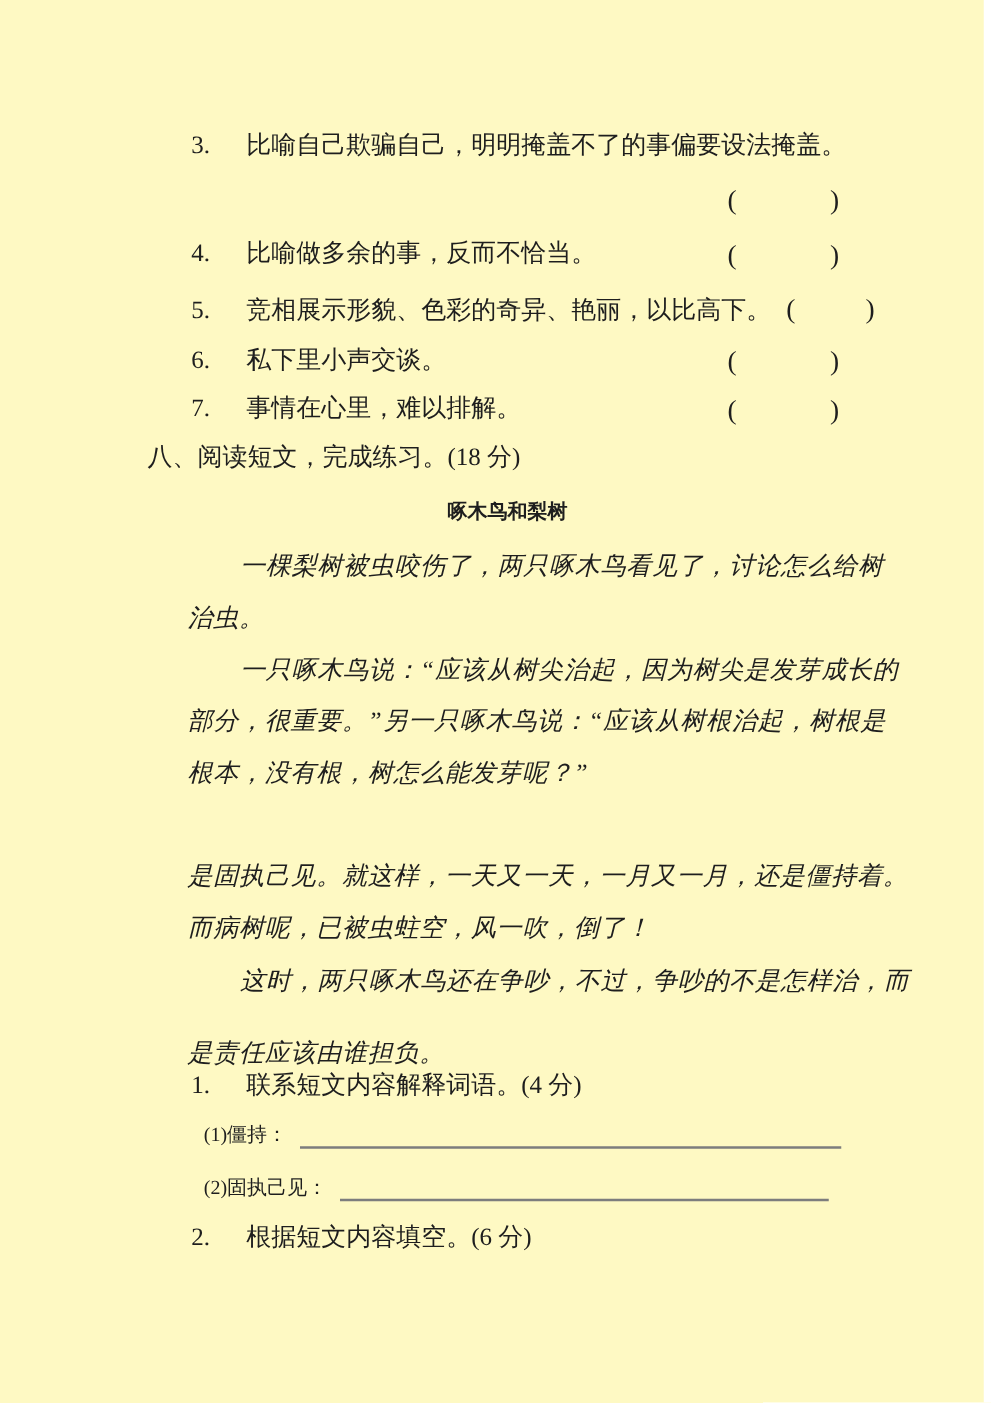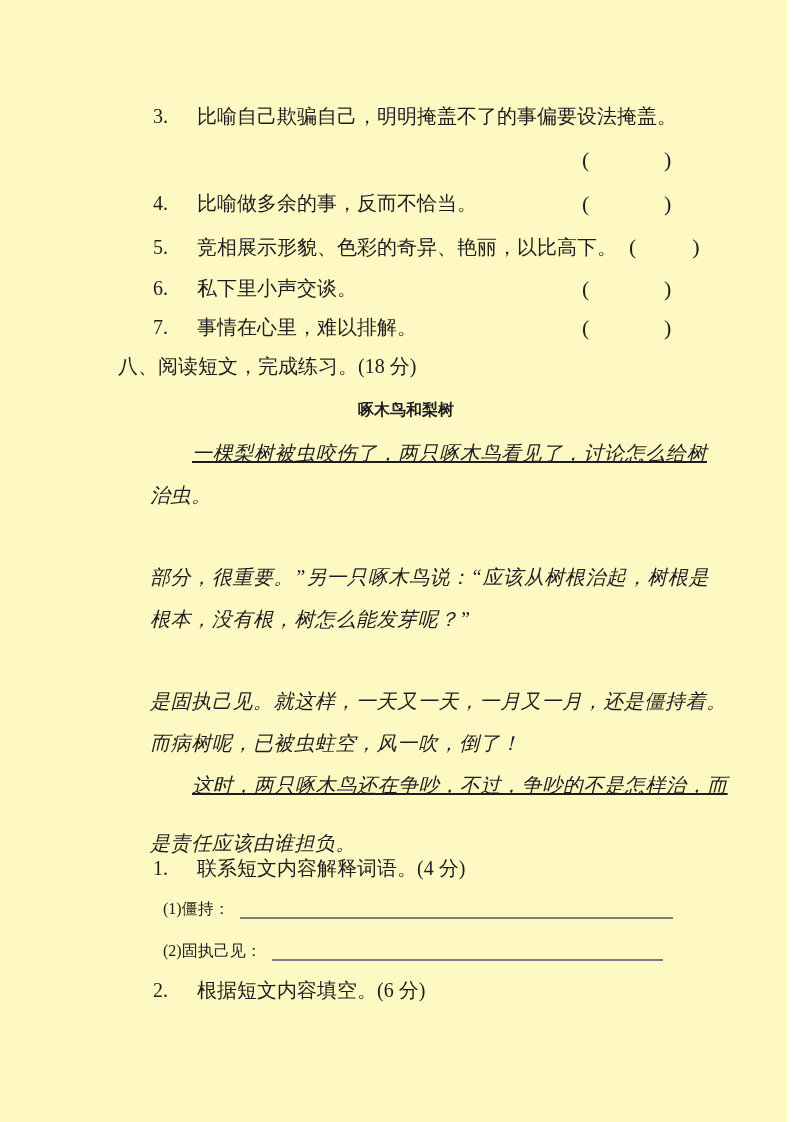--- a/index.html
+++ b/index.html
@@ -52,21 +52,21 @@
   }
   .story {
     position: absolute;
     white-space: nowrap;
     font-style: italic;
     font-size: 20px;
     letter-spacing: 0.6px;
     line-height: 27px;
     left: 150px;
   }
-  .story.indent { left: 192px; text-decoration: underline; }
+  .story.indent { left: 192px; }
   .blank-row {
     position: absolute;
     display: flex;
     font-size: 16px;
     line-height: 27px;
     height: 27px;
   }
   .blank-label { white-space: nowrap; }
   .blank {
     flex: 1 0 auto;
@@ -108,20 +108,21 @@
   </div>
   <span class="paren" style="left:582px; top:314px;">(</span>
   <span class="paren" style="left:664px; top:314px;">)</span>
 
   <div class="heading" style="left:118px; top:353px;">八、阅读短文，完成练习。(18 分)</div>
 
   <div class="passage-title" style="left:358px; top:396px;">啄木鸟和梨树</div>
 
   <div class="story indent" style="top:440px;">一棵梨树被虫咬伤了，两只啄木鸟看见了，讨论怎么给树</div>
   <div class="story" style="top:482px;">治虫。</div>
+  <div class="story indent" style="top:523px;">一只啄木鸟说：“应该从树尖治起，因为树尖是发芽成长的</div>
   <div class="story" style="top:564px;">部分，很重要。”另一只啄木鸟说：“应该从树根治起，树根是</div>
   <div class="story" style="top:606px;">根本，没有根，树怎么能发芽呢？”</div>
   <div class="story" style="top:688px;">是固执己见。就这样，一天又一天，一月又一月，还是僵持着。</div>
   <div class="story" style="top:730px;">而病树呢，已被虫蛀空，风一吹，倒了！</div>
   <div class="story indent" style="top:772px;">这时，两只啄木鸟还在争吵，不过，争吵的不是怎样治，而</div>
   <div class="story" style="top:830px;">是责任应该由谁担负。</div>
 
   <div class="line" style="left:153px; top:855px;">
     <span class="num">1.</span><span>联系短文内容解释词语。(4 分)</span>
   </div>

